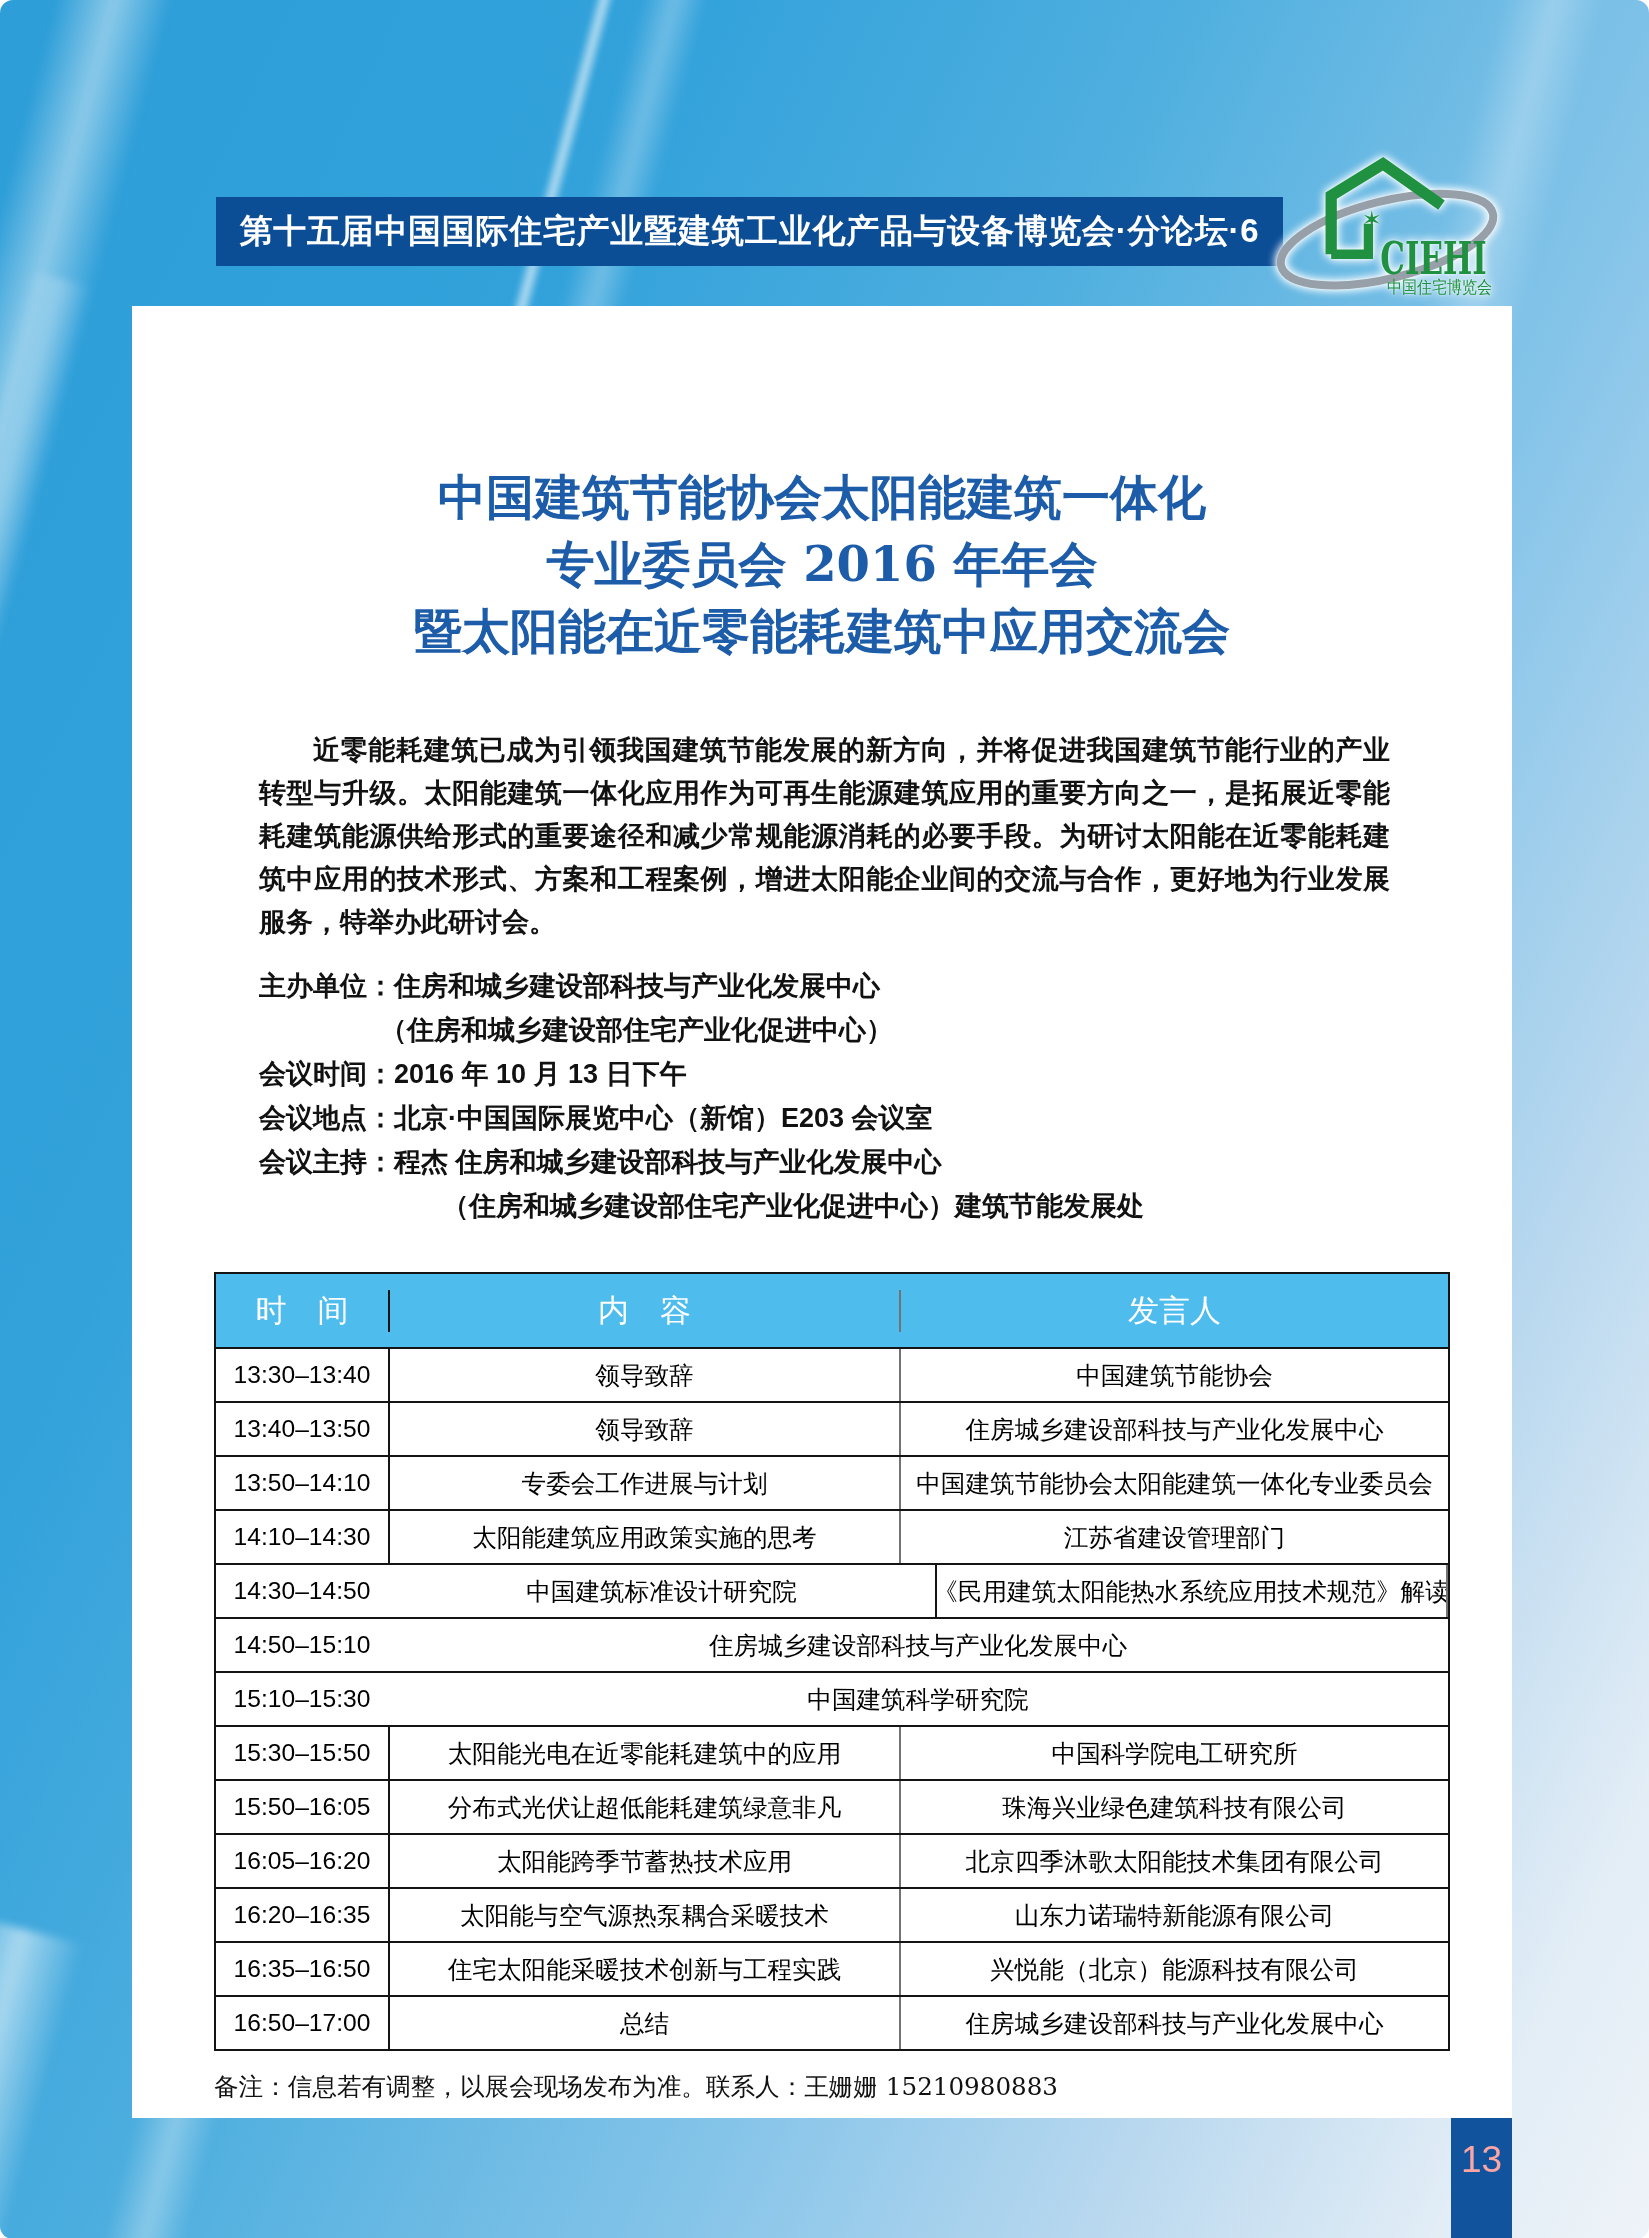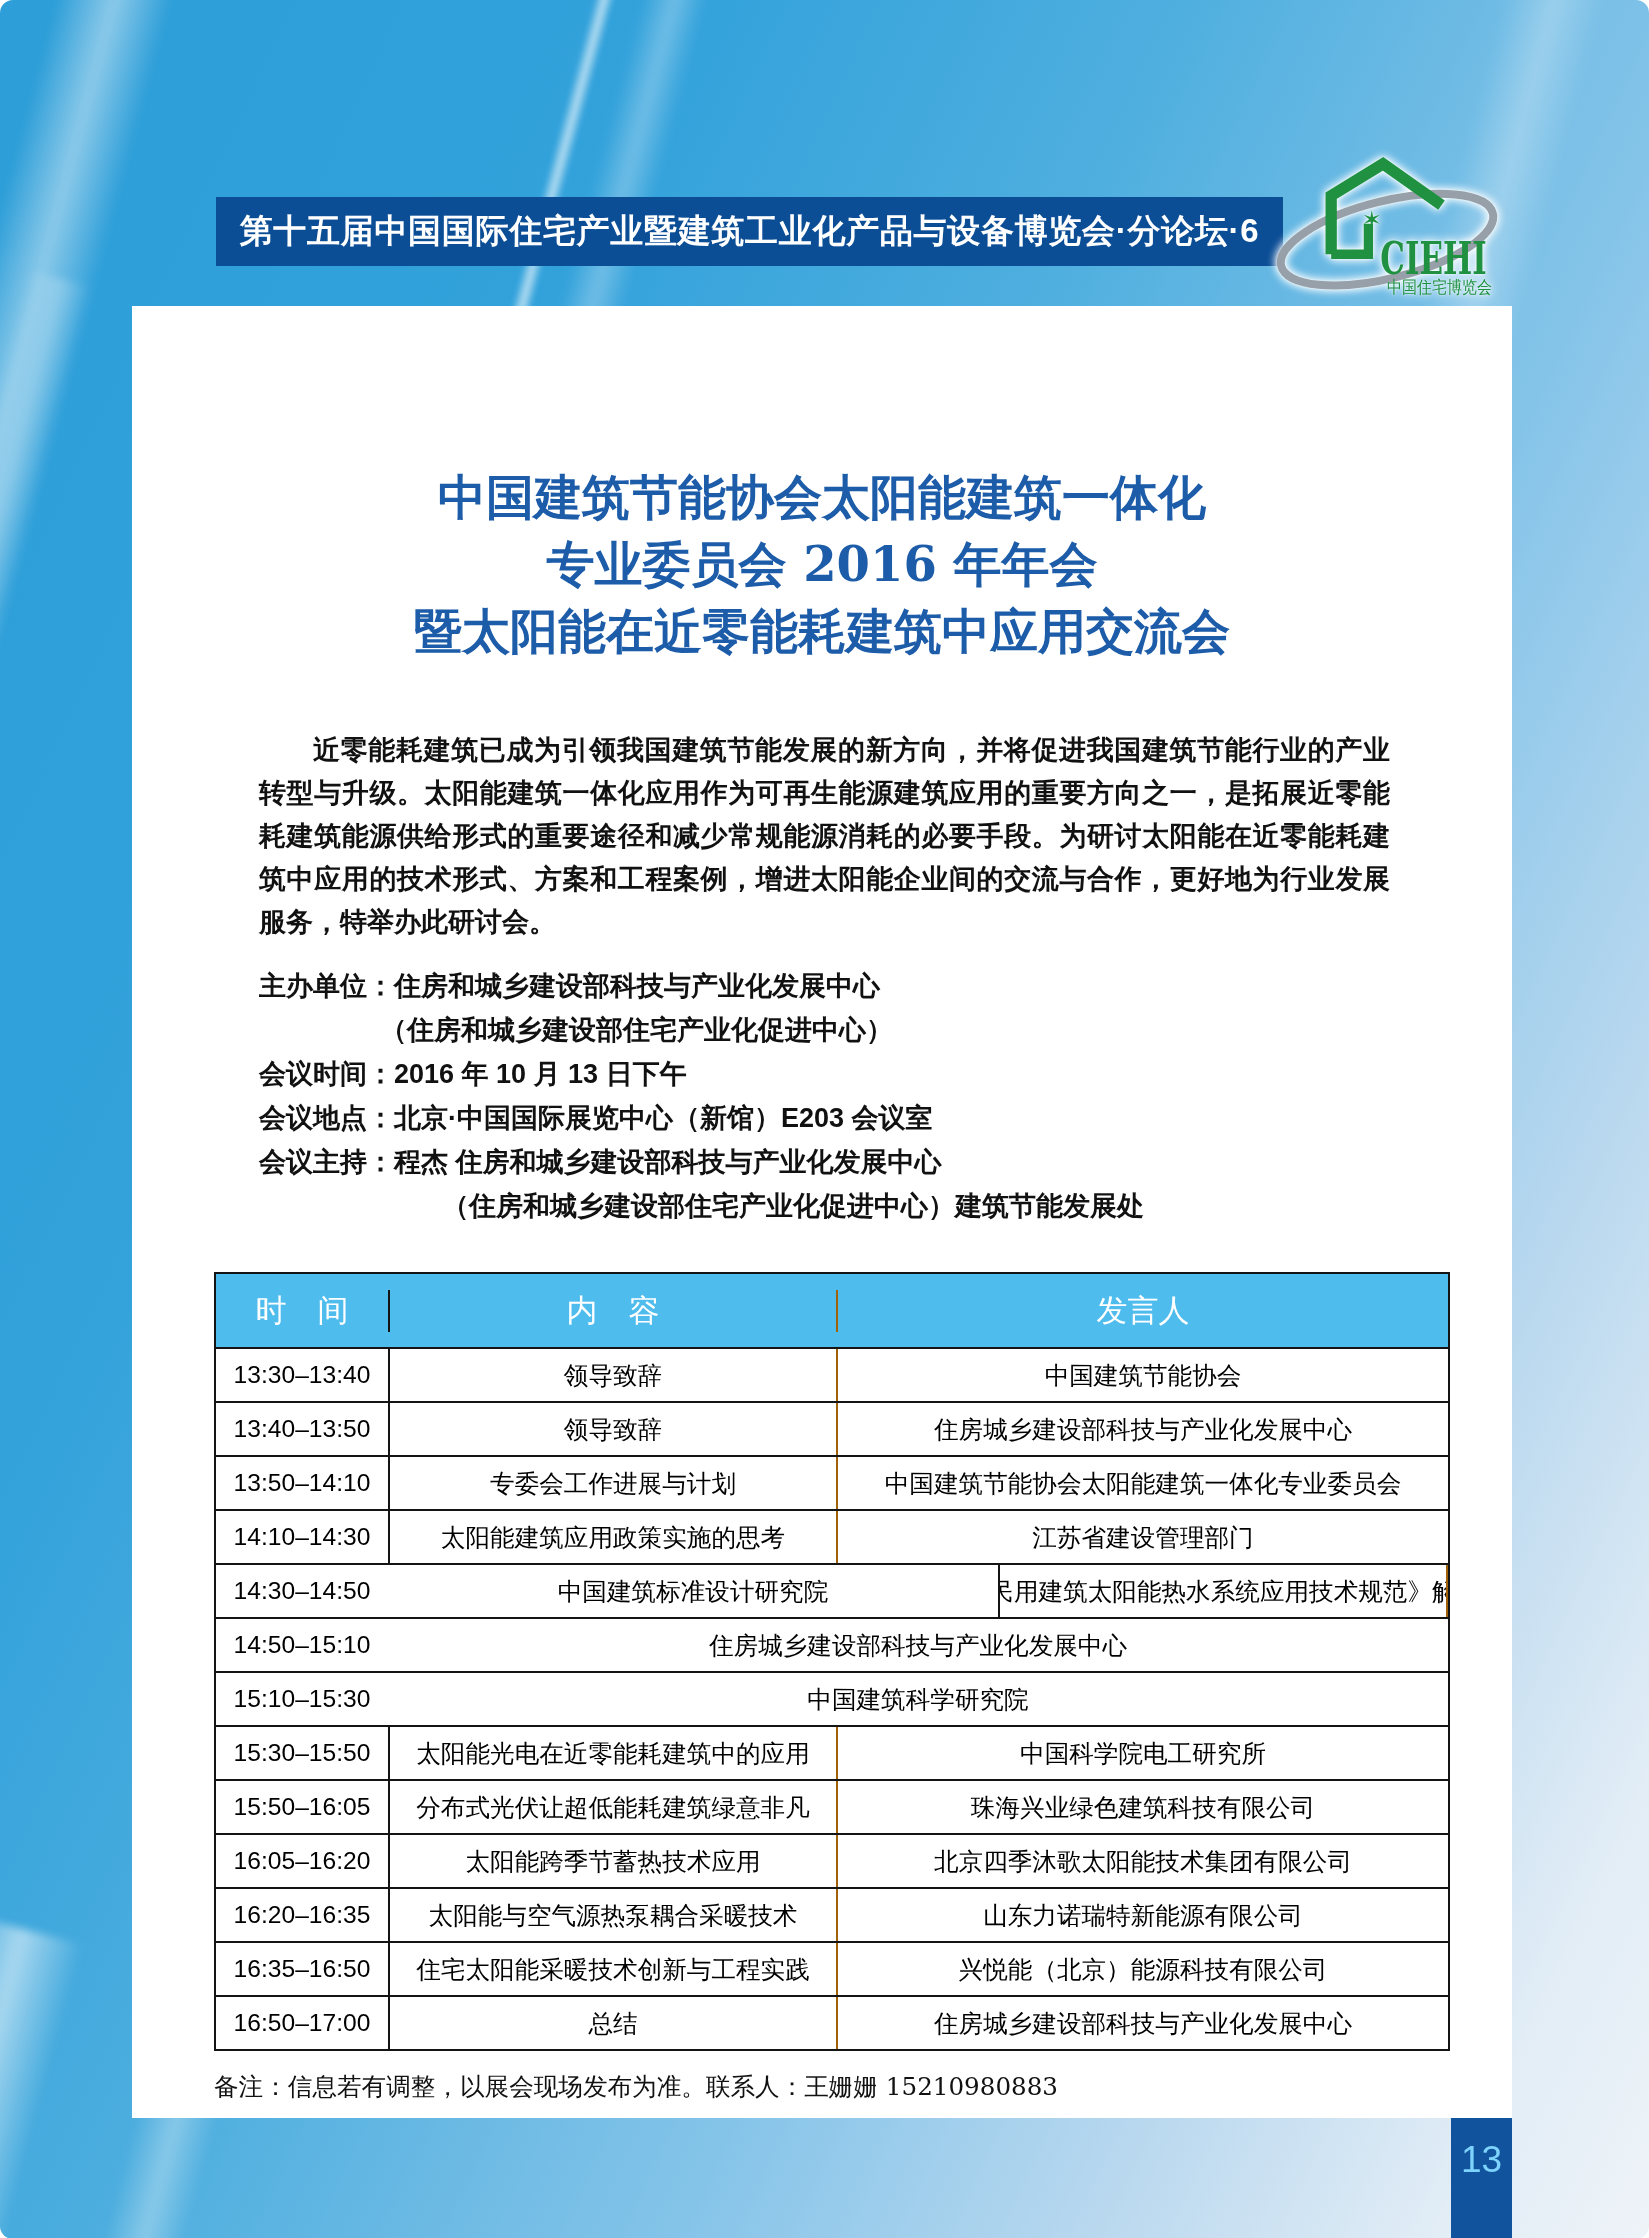--- a/index.html
+++ b/index.html
@@ -92,35 +92,35 @@
   .s-row {
     display: flex; height: 54px;
     border-top: 2.7px solid #141414;
     font-size: 24.6px; font-weight: 500; color: #000000;
   }
   .cell {
     display: flex; align-items: center; justify-content: center;
     text-align: center; white-space: nowrap; overflow: hidden;
   }
   .c1 { width: 172px; }
-  .c2 { width: 450px; border-left: 2px solid #141414; border-right: 2px solid #a16207; }
+  .c2 { width: 513px; border-left: 2px solid #141414; border-right: 2px solid #737373; }
   .c3 { flex: 1; }
 
   .note {
     position: absolute; left: 82px; top: 1764px;
     font-family: "DejaVu Serif", serif;
     font-size: 24.6px; color: #111111;
     white-space: nowrap;
   }
 
   .pagebox {
     position: absolute;
     left: 1451px; top: 2118px; width: 61px; height: 120px;
     background: #11549D;
-    color: #7dd3fc;
+    color: #fca5a5;
     display: flex; justify-content: center;
     padding-top: 21px;
     font-size: 37px;
   }
 </style>
 </head>
 <body>
 
 <div class="page">
 

